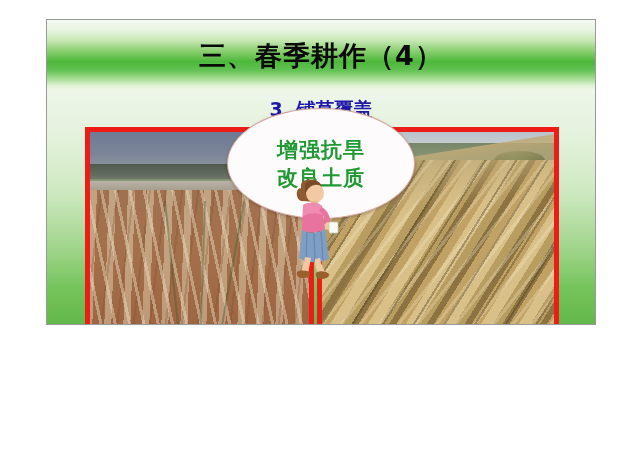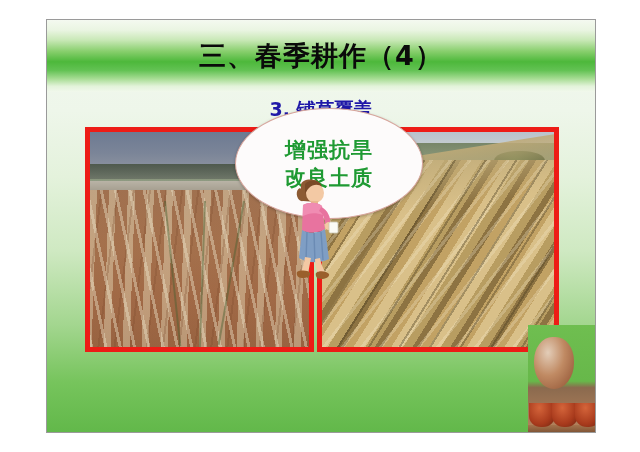--- a/index.html
+++ b/index.html
@@ -13,21 +13,21 @@
     overflow: hidden;
     font-family: "DejaVu Sans", "Liberation Sans", sans-serif;
   }
 
   
   #slide-canvas {
     position: absolute;
     left: 46px;
     top: 19px;
     width: 550px;
-    height: 414px;
+    height: 306px;
     box-sizing: border-box;
     border: 1px solid #9a9a9a;
     overflow: hidden;
     background: linear-gradient(to bottom,
         #f2f8ef 0%,
         #eef6ea 22%,
         #e4f2dc 38%,
         #cfe9c2 56%,
         #a3d68f 74%,
         #76c45c 88%,
@@ -207,21 +207,21 @@
     content: "";
     position: absolute;
     left: -10%; top: -4%; width: 125%; height: 30%;
     background: linear-gradient(to bottom, rgba(190,170,120,.9), rgba(0,0,0,0));
     transform: rotate(-9deg);
   }
 
   
   #callout-oval {
     position: absolute;
-    left: 188px;
+    left: 180px;
     top: 88px;
     width: 186px;
     height: 109px;
     border-radius: 50%;
     background: #fdfbfb;
     border: 1px solid #d7a59c;
     box-shadow: 0 1px 3px rgba(0,0,0,.25);
     display: flex;
     flex-direction: column;
     align-items: center;

